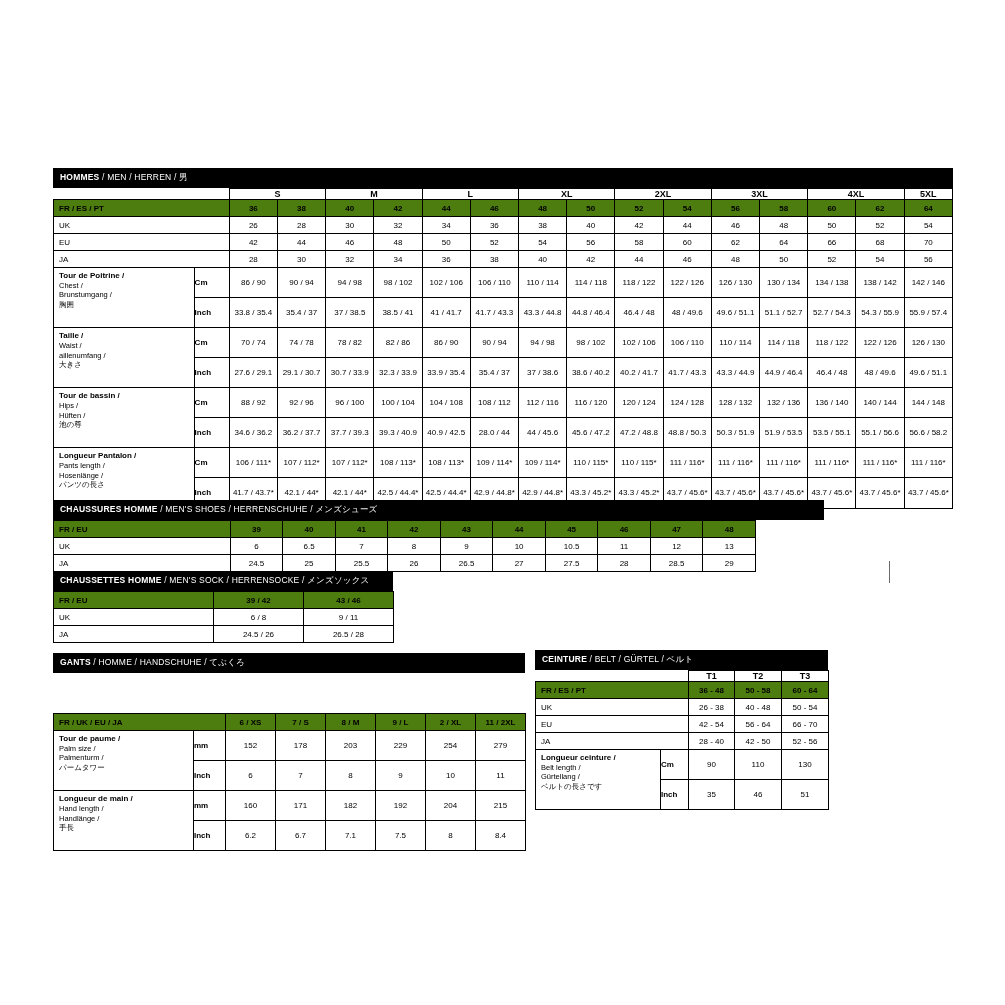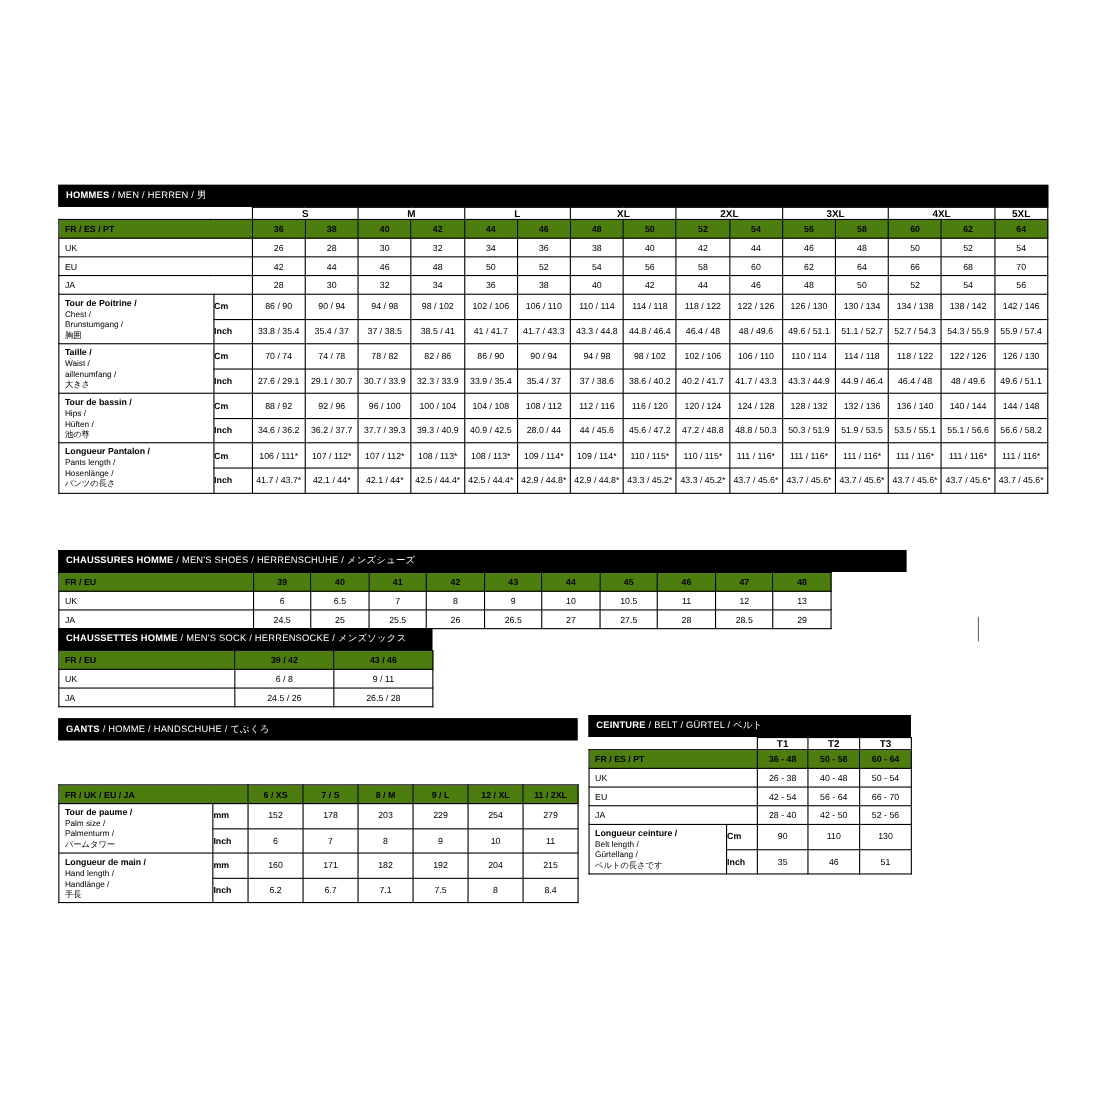--- a/index.html
+++ b/index.html
@@ -22,21 +22,21 @@
     border:1px solid #000;
   }
   .hdrbar .light{font-weight:normal;text-align:center;}
 
   .yellow{background:#4d7c0f;font-weight:bold;}
   .cell{font-size:8px;text-align:center;vertical-align:middle;height:16px;}
   .lbl{font-size:8px;text-align:left;padding-left:5px;vertical-align:middle;}
   .lbl-b{font-weight:bold;}
   .grp{font-size:9px;font-weight:bold;text-align:center;vertical-align:middle;}
   .unit{font-size:8px;font-weight:bold;}
-  .multi{font-size:7.5px;line-height:1.25;text-align:left;padding:3px 0 3px 5px;}
+  .multi{font-size:7.5px;line-height:1.25;text-align:left;padding:3px 0 18px 5px;}
   .multi b{font-size:8px;}
   .nb{border:none;}
 
   
   #men-block{position:absolute;left:53px;top:168px;width:900px;}
   #men-table{width:900px;table-layout:fixed;}
 
   #shoes-block{position:absolute;left:53px;top:500px;width:771px;}
   #shoes-table{width:703px;table-layout:fixed;}
 
@@ -456,21 +456,21 @@
           <col style="width:50px">
           <col style="width:50px">
       </colgroup>
       <tbody>
         <tr>
           <td class="lbl lbl-b yellow" colspan="2">FR / UK / EU / JA</td>
           <td class="cell yellow">6 / XS</td>
           <td class="cell yellow">7 / S</td>
           <td class="cell yellow">8 / M</td>
           <td class="cell yellow">9 / L</td>
-          <td class="cell yellow">12 / XL</td>
+          <td class="cell yellow">2 / XL</td>
           <td class="cell yellow">11 / 2XL</td>
         </tr>
         <tr>
           <td class="multi" rowspan="2">
             <b>Tour de paume /</b><br>
             <span>Palm size /</span><br>
             <span>Palmenturm /</span><br>
             <span>パームタワー</span>
           </td>
           <td class="unit">mm</td>

